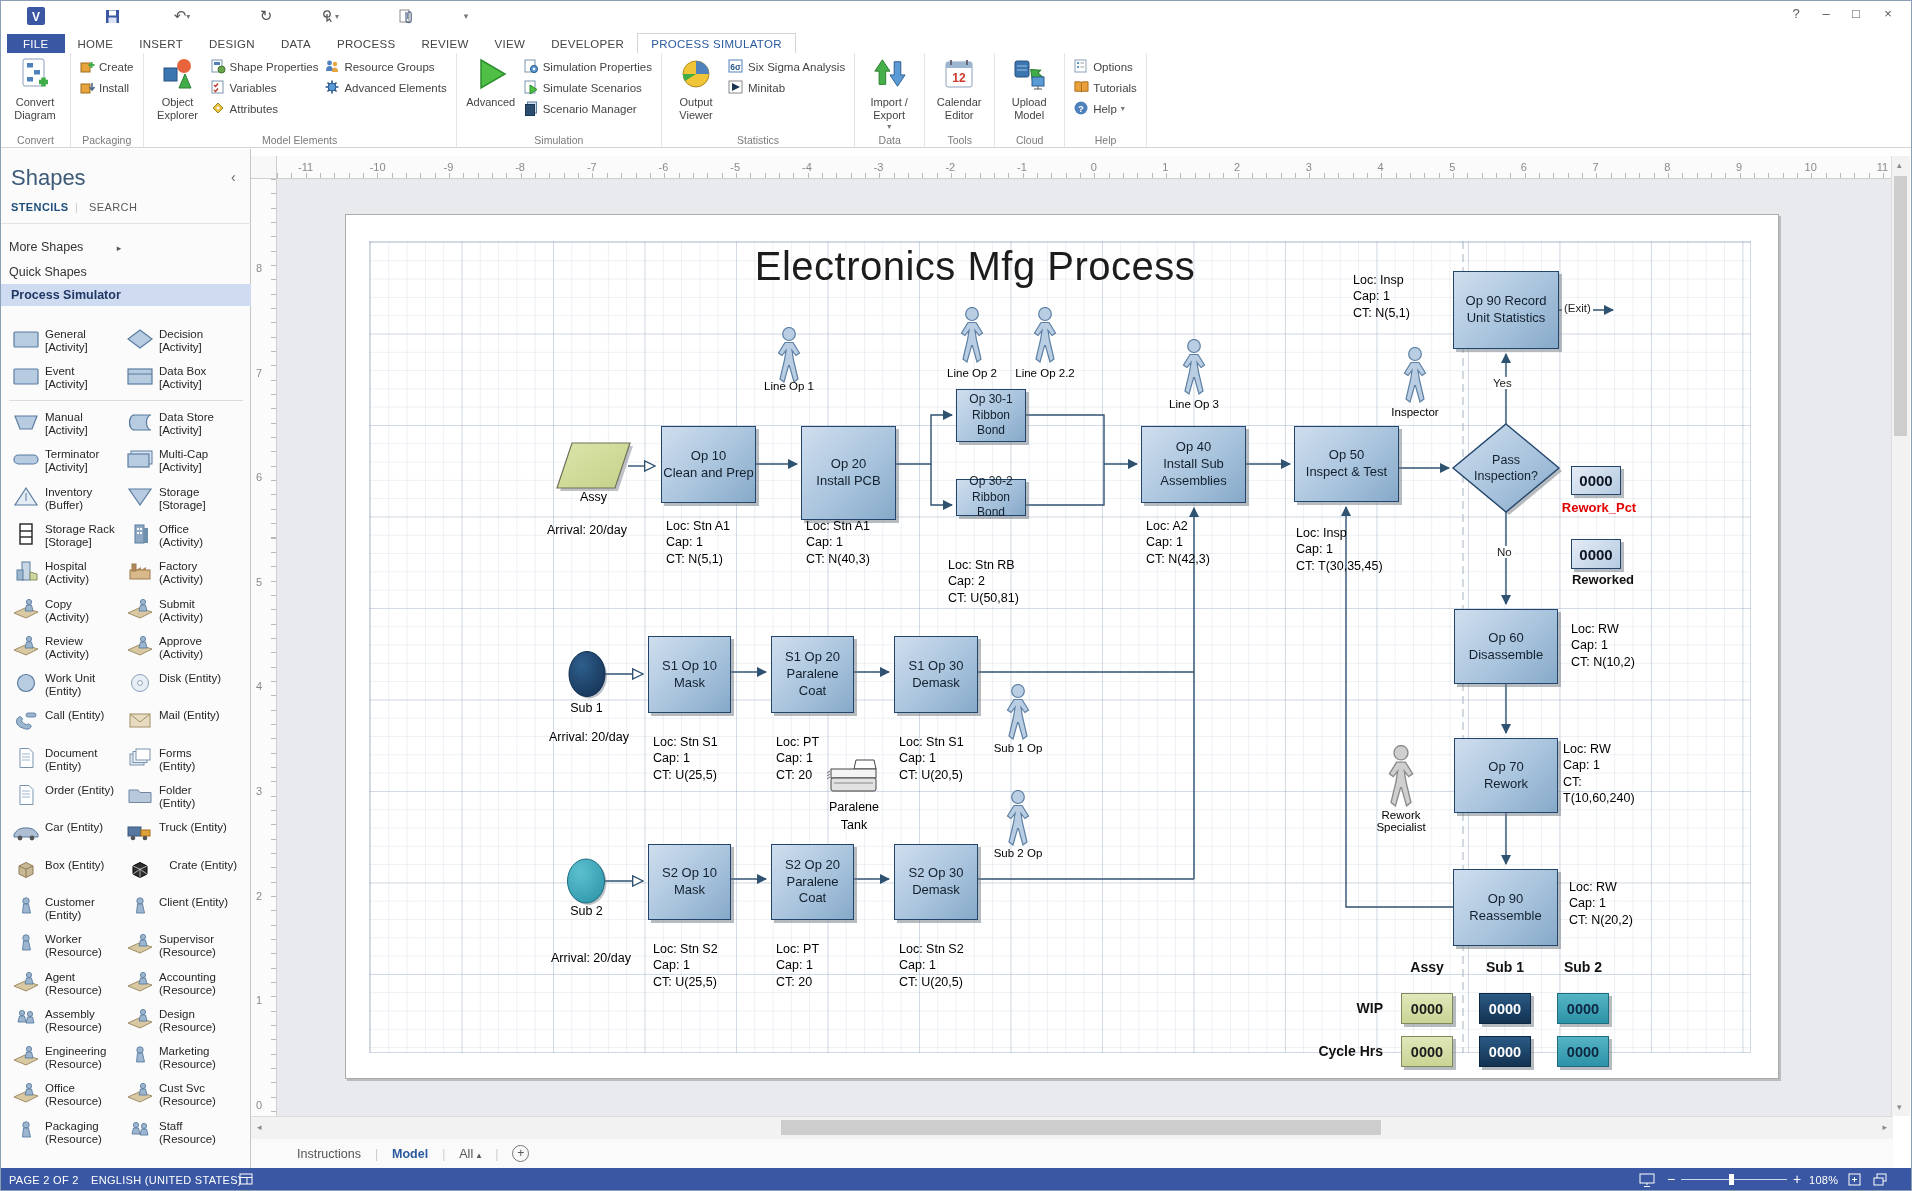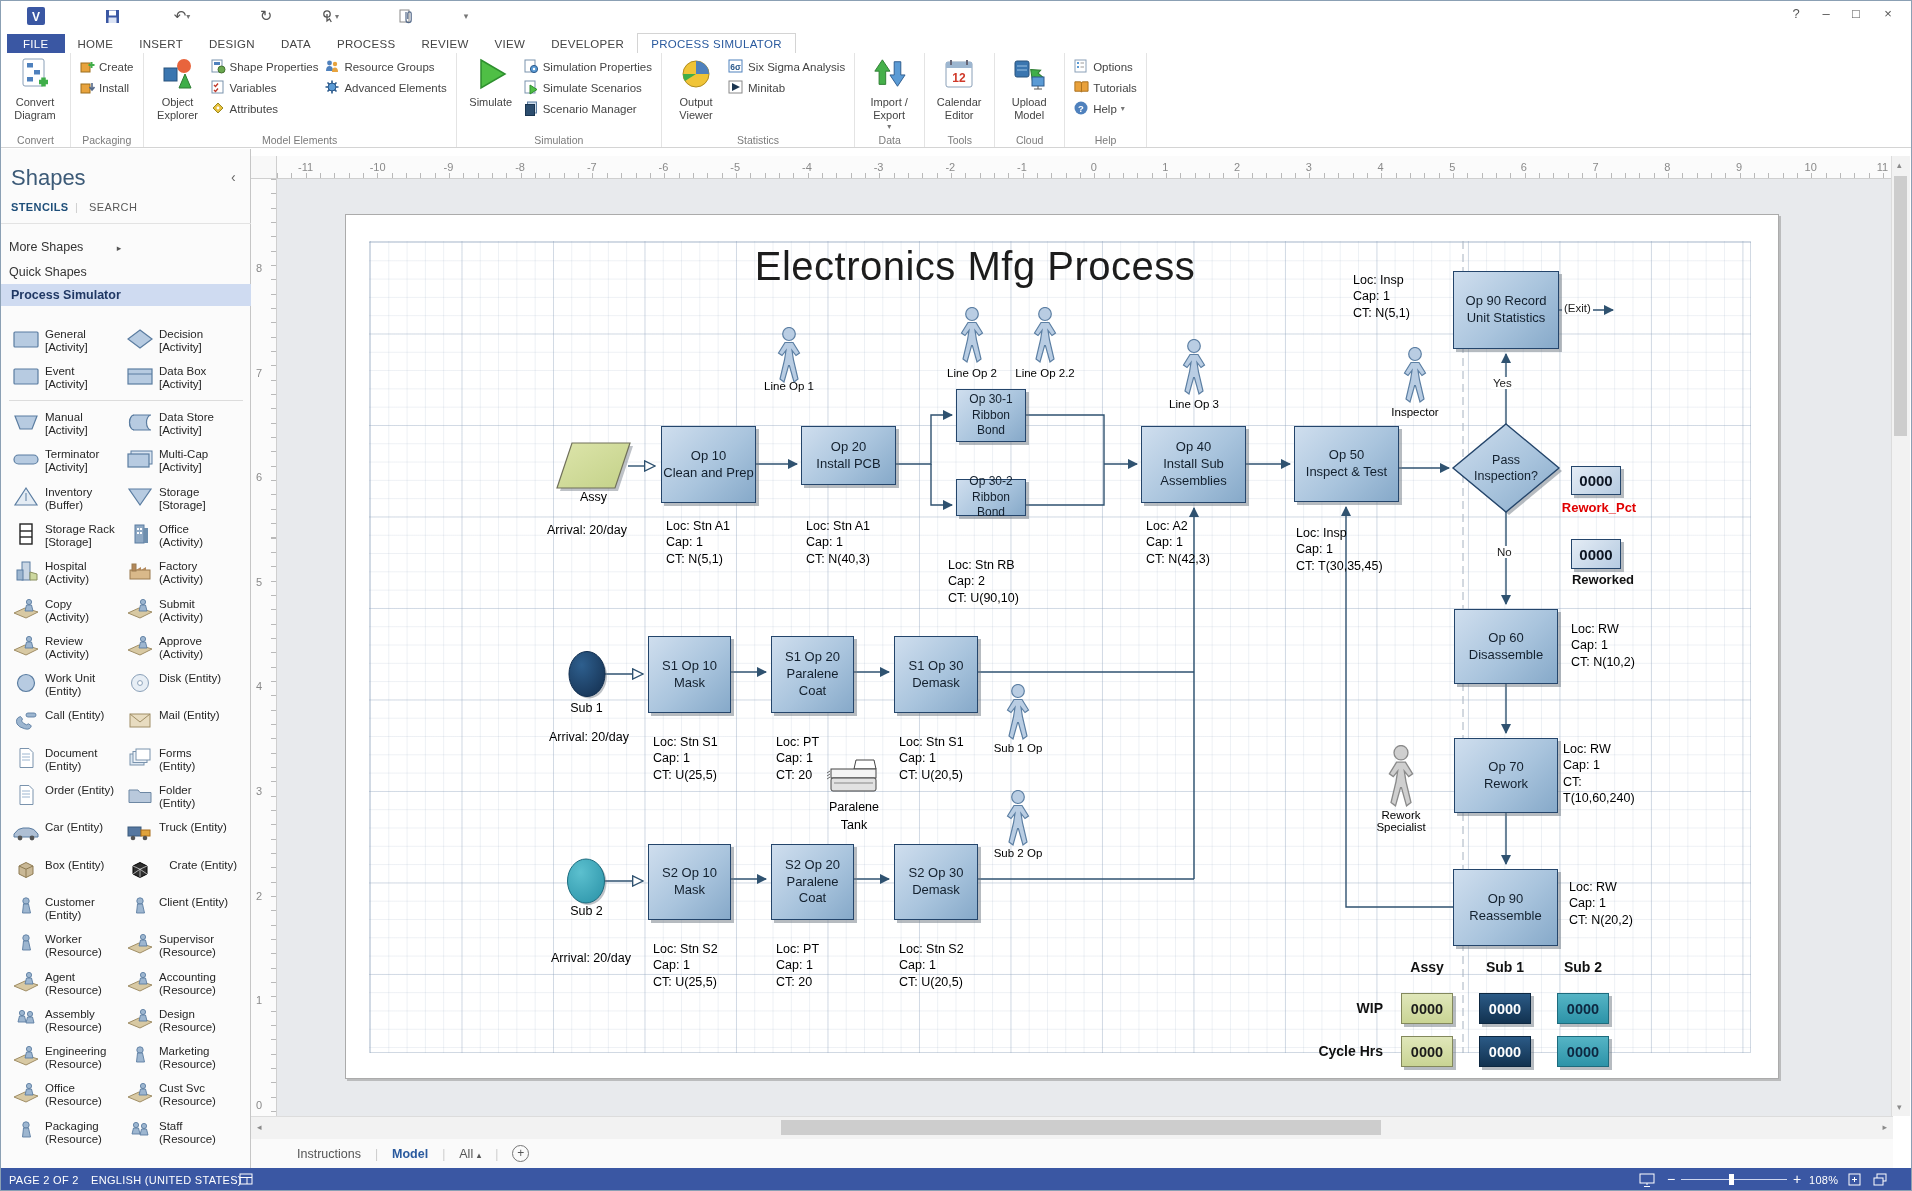--- a/index.html
+++ b/index.html
@@ -234,21 +234,21 @@
           </div>
         </div>
         <div class="rg-label">Model Elements</div>
       </div>
       <div class="rgroup">
         <div class="rg-content">
           <div class="bigbtn">
             <div class="bicon"><svg width="34" height="34" viewBox="0 0 34 34">
                 <polygon points="7,3 31,17 7,31" fill="#4fbf45" stroke="#2e8f2e" stroke-width="1.5"></polygon>
               </svg></div>
-            <div>Simulate</div>
+            <div>Advanced</div>
           </div>
           <div class="smallcol">
             <div class="smallbtn">
               <span><svg width="16" height="16" viewBox="0 0 16 16">
                   <rect x="2" y="2" width="10" height="12" fill="#fff" stroke="#7a93ad"></rect>
                   <circle cx="11" cy="11" r="3.6" fill="#5b9bd5" stroke="#2c5a8c"></circle>
                   <circle cx="11" cy="11" r="1.2" fill="#fff"></circle>
                 </svg></span>
               <span>Simulation Properties</span>
             </div>
@@ -916,21 +916,21 @@
     <div class="sitem2" style="left:1872px;top:4px;">
       <svg width="15" height="15">
           <rect x="4" y="2" width="9" height="7" fill="none" stroke="#fff"></rect>
           <rect x="1" y="6" width="9" height="7" fill="#3a57a3" stroke="#fff"></rect>
         </svg>
     </div>
   </div>
 <div class="dg" id="diagram-title" style="left: 724px; top: 243px; width: 500px;">Electronics Mfg Process</div>
     <div class="dg node" style="left: 660px; top: 425px; width: 95px; height: 77px;">Op 10
 Clean and Prep</div>
-    <div class="dg node" style="left: 800px; top: 425px; width: 95px; height: 59px;">Op 20
+    <div class="dg node" style="left: 800px; top: 425px; width: 95px; height: 94px;">Op 20
 Install PCB</div>
     <div class="dg node" style="left: 955px; top: 388px; width: 70px; height: 53px; font-size: 12px;">Op 30-1
 Ribbon
 Bond</div>
     <div class="dg node" style="left: 955px; top: 478px; width: 70px; height: 37px; font-size: 12px;">Op 30-2
 Ribbon
 Bond</div>
     <div class="dg node" style="left: 1140px; top: 425px; width: 105px; height: 77px;">Op 40
 Install Sub
 Assemblies</div>
@@ -967,21 +967,21 @@
     <div class="dg slabel" style="left: 563px; top: 903px; width: 45px;">Sub 2</div>
     <div class="dg ann" style="left: 546px; top: 521px;">Arrival: 20/day</div>
     <div class="dg ann" style="left: 665px; top: 517px;">Loc: Stn A1
 Cap: 1
 CT: N(5,1)</div>
     <div class="dg ann" style="left: 805px; top: 517px;">Loc: Stn A1
 Cap: 1
 CT: N(40,3)</div>
     <div class="dg ann" style="left: 947px; top: 556px;">Loc: Stn RB
 Cap: 2
-CT: U(90,10)</div>
+CT: U(50,81)</div>
     <div class="dg ann" style="left: 1145px; top: 517px;">Loc: A2
 Cap: 1
 CT: N(42,3)</div>
     <div class="dg ann" style="left: 1295px; top: 524px;">Loc: Insp
 Cap: 1
 CT: T(30,35,45)</div>
     <div class="dg ann" style="left: 1352px; top: 271px;">Loc: Insp
 Cap: 1
 CT: N(5,1)</div>
     <div class="dg ann" style="left: 548px; top: 728px;">Arrival: 20/day</div>

